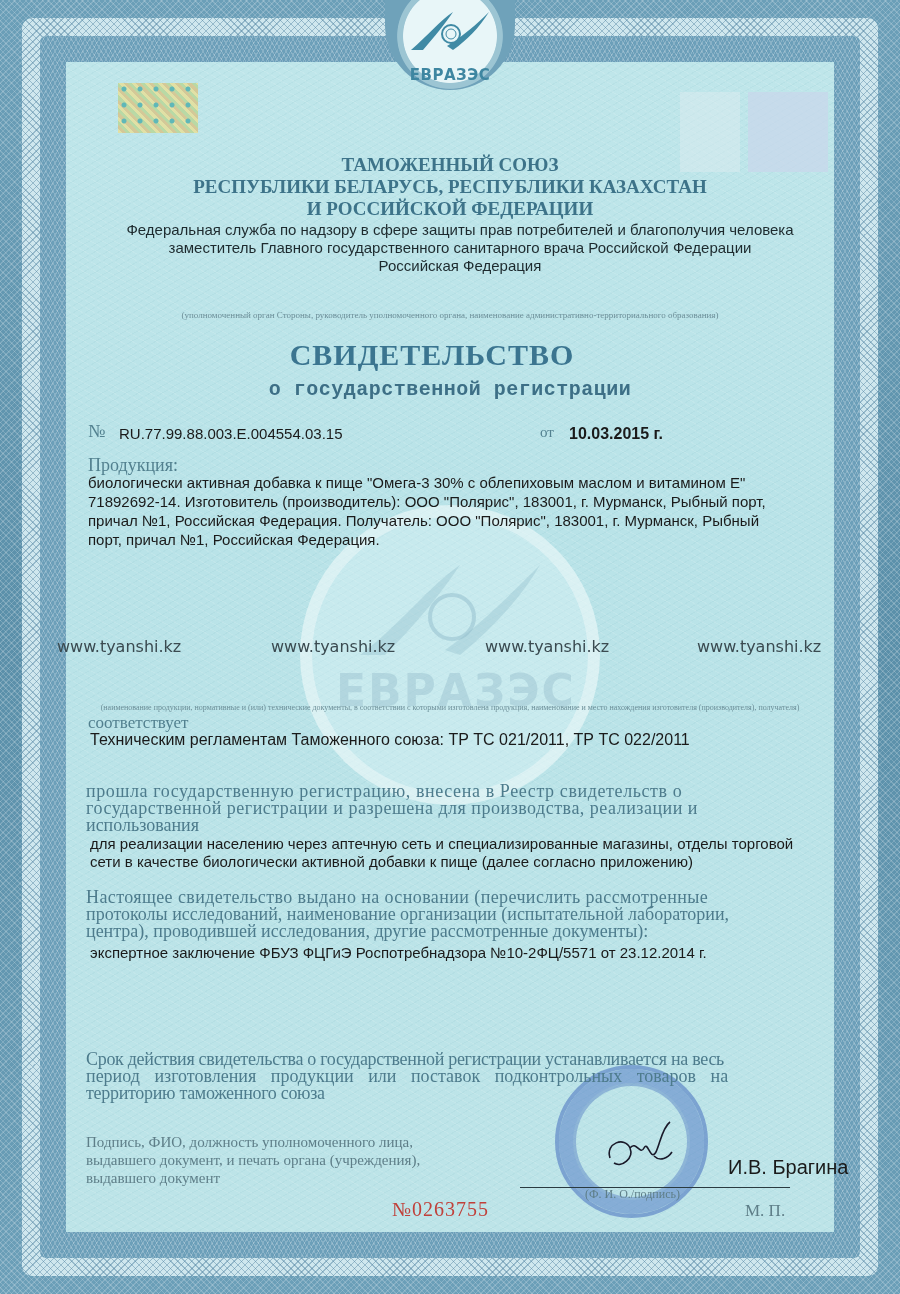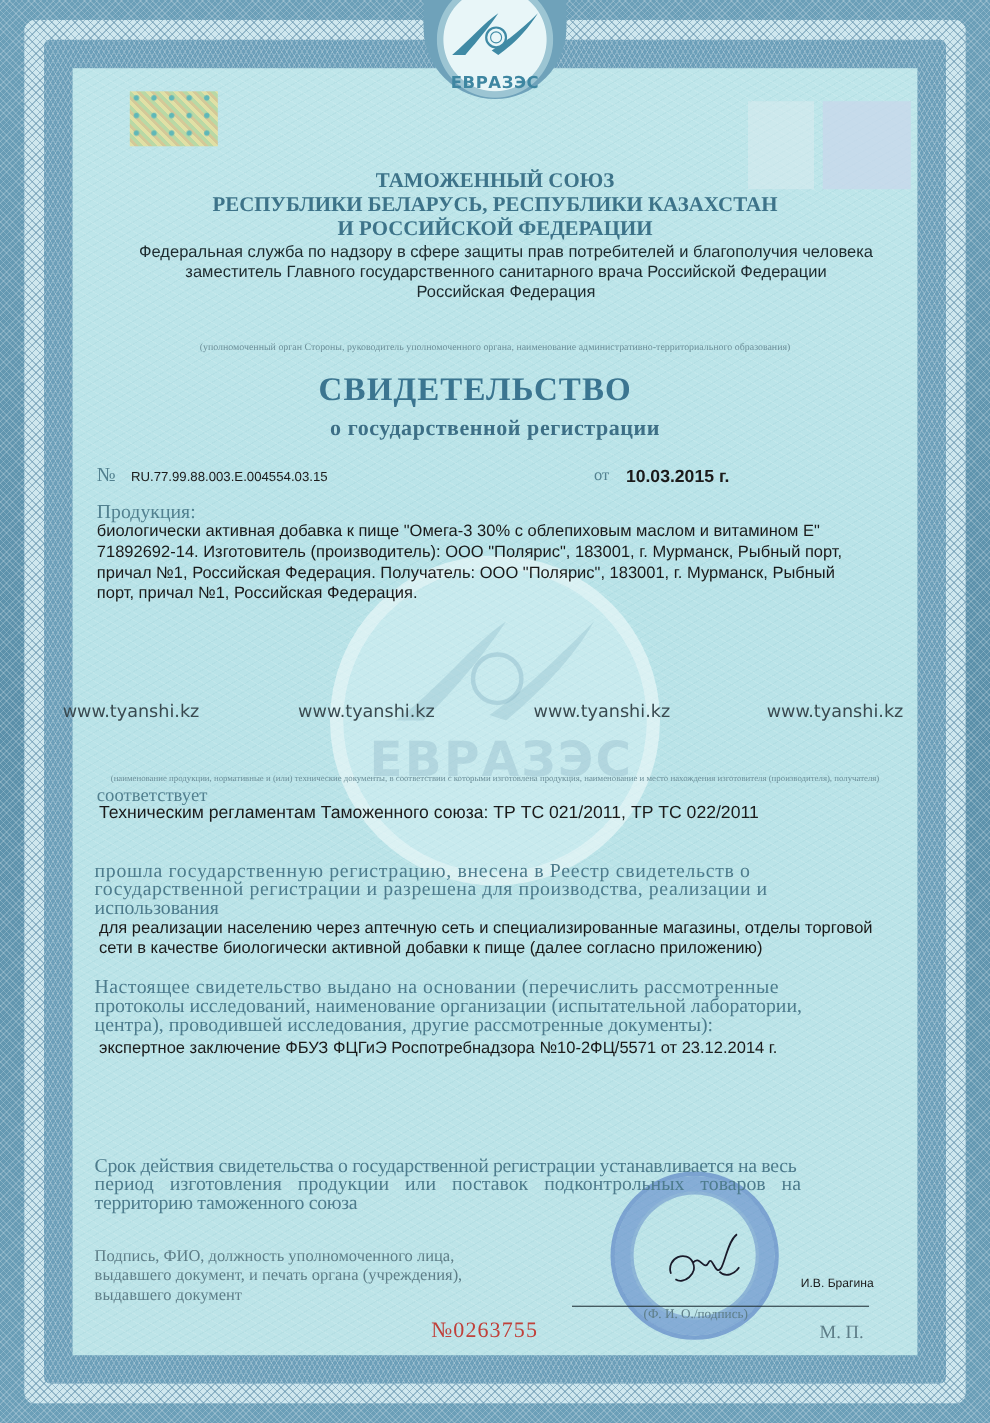--- a/index.html
+++ b/index.html
@@ -68,21 +68,21 @@
   }
   .watermark-text { position: absolute; left: 336px; top: 665px; font-family: "DejaVu Sans", sans-serif; font-weight: bold; font-size: 44px; color: rgba(150,190,205,0.45); letter-spacing: 2px; }
   .watermark-swoosh { position: absolute; left: 350px; top: 555px; }
 
   .t { position: absolute; }
   .serif { font-family: "Liberation Serif", serif; }
   .head { color: #3d7389; font-weight: bold; font-size: 19px; text-align: center; left: 0; width: 900px; line-height: 20px; }
   .sub { font-family: "Liberation Sans", sans-serif; color: #1d2a2e; font-size: 15px; text-align: center; left: 0; width: 920px; line-height: 20px; }
   .caption { font-family: "Liberation Serif", serif; color: #6b8d97; font-size: 9px; text-align: center; left: 0; width: 900px; }
   .title { color: #3b7590; font-weight: bold; font-size: 30px; text-align: center; left: 0; width: 864px; letter-spacing: 1px; font-family: "Liberation Serif", serif; }
-  .subtitle { color: #3d6f86; font-weight: bold; font-size: 20px; text-align: center; left: 0; width: 900px; letter-spacing: 0.5px; font-family: Liberation Serif, serif; }
+  .subtitle { color: #3d6f86; font-weight: bold; font-size: 20px; text-align: center; left: 0; width: 900px; letter-spacing: 0.5px; font-family: Liberation Mono, monospace; }
   .label-serif { font-family: "Liberation Serif", serif; color: #52808f; font-size: 18px; }
   .body-text { font-family: "Liberation Sans", sans-serif; color: #1a1a1a; font-size: 15px; line-height: 19px; }
   .para-serif { font-family: "Liberation Serif", serif; color: #4d7b8c; font-size: 18px; line-height: 17px; text-align: justify; text-align-last: left; }
   .url { font-family: "DejaVu Sans", sans-serif; color: #3a4a50; font-size: 16px; }
   .serial { font-family: "Liberation Serif", serif; color: #c0403a; font-size: 20px; letter-spacing: 1px; }
   .small-serif { font-family: "Liberation Serif", serif; color: #5e7e88; font-size: 15px; line-height: 18px; }
 
   .stamp {
     position: absolute; left: 555px; top: 1065px; width: 145px; height: 145px; border-radius: 50%;
     border: 4px solid rgba(70,110,190,0.55);
@@ -125,21 +125,21 @@
 <div class="t head serif" style="top:199px;">И РОССИЙСКОЙ ФЕДЕРАЦИИ</div>
 <div class="t sub" style="top:220px;">Федеральная служба по надзору в сфере защиты прав потребителей и благополучия человека</div>
 <div class="t sub" style="top:238px;">заместитель Главного государственного санитарного врача Российской Федерации</div>
 <div class="t sub" style="top:256px;">Российская Федерация</div>
 <div class="t caption" style="top:310px;">(уполномоченный орган Стороны, руководитель уполномоченного органа, наименование административно-территориального образования)</div>
 
 <div class="t title" style="top:338px;">СВИДЕТЕЛЬСТВО</div>
 <div class="t subtitle" style="top:378px;">о государственной регистрации</div>
 
 <div class="t label-serif" style="left:88px; top:421px;">№</div>
-<div class="t body-text" style="left:119px; top:424px; font-size:12px;">RU.77.99.88.003.E.004554.03.15</div>
+<div class="t body-text" style="left:119px; top:424px; font-size:15px;">RU.77.99.88.003.E.004554.03.15</div>
 <div class="t label-serif" style="left:540px; top:424px; font-size:15px;">от</div>
 <div class="t body-text" style="left:569px; top:424px; font-size:16px;font-weight:bold;">10.03.2015 г.</div>
 
 <div class="t label-serif" style="left:88px; top:455px;">Продукция:</div>
 <div class="t body-text" style="left:88px; top:473px; width:740px;">
   <div>биологически активная добавка к пище "Омега-3 30% с облепиховым маслом и витамином Е"</div>
   <div>71892692-14. Изготовитель (производитель): ООО "Полярис", 183001, г. Мурманск, Рыбный порт,</div>
   <div>причал №1, Российская Федерация.  Получатель: ООО "Полярис", 183001, г. Мурманск, Рыбный</div>
   <div>порт, причал №1, Российская Федерация.</div>
 </div>
@@ -170,18 +170,18 @@
   <path d="M10 40 C5 25, 25 18, 30 30 C34 40, 22 50, 14 45 M30 30 C36 22, 40 38, 44 30 C48 22, 50 44, 56 34 C60 26, 62 10, 70 4 M54 38 C60 44, 68 40, 72 34" fill="none" stroke="#1a1a2a" stroke-width="1.6"></path>
 </svg>
 
 <div class="t para-serif" style="left:86px; top:1051px; letter-spacing:-0.3px;">Срок действия свидетельства о государственной регистрации устанавливается на весь</div>
 <div class="t para-serif" style="left:86px; top:1068px; width:729px; word-spacing:10px;">период изготовления продукции или поставок подконтрольных товаров на</div>
 <div class="t para-serif" style="left:86px; top:1085px; letter-spacing:-0.3px;">территорию таможенного союза</div>
 
 <div class="t small-serif" style="left:86px; top:1133px;">Подпись, ФИО, должность уполномоченного лица,</div>
 <div class="t small-serif" style="left:86px; top:1151px;">выдавшего документ, и печать органа (учреждения),</div>
 <div class="t small-serif" style="left:86px; top:1169px;">выдавшего документ</div>
-<div class="t body-text" style="left:728px; top:1158px; font-size:11px;">И.В. Брагина</div>
+<div class="t body-text" style="left:728px; top:1158px; font-size:20px;">И.В. Брагина</div>
 <div class="sig-line"></div>
 <div class="t small-serif" style="left:585px; top:1185px; font-size:12px;">(Ф. И. О./подпись)</div>
 <div class="t small-serif" style="left:745px; top:1202px; font-size:17px;">М. П.</div>
 
 <div class="t serial" style="left:392px; top:1198px;font-family:Liberation Serif, serif;">№0263755</div>
 
 </body></html>

